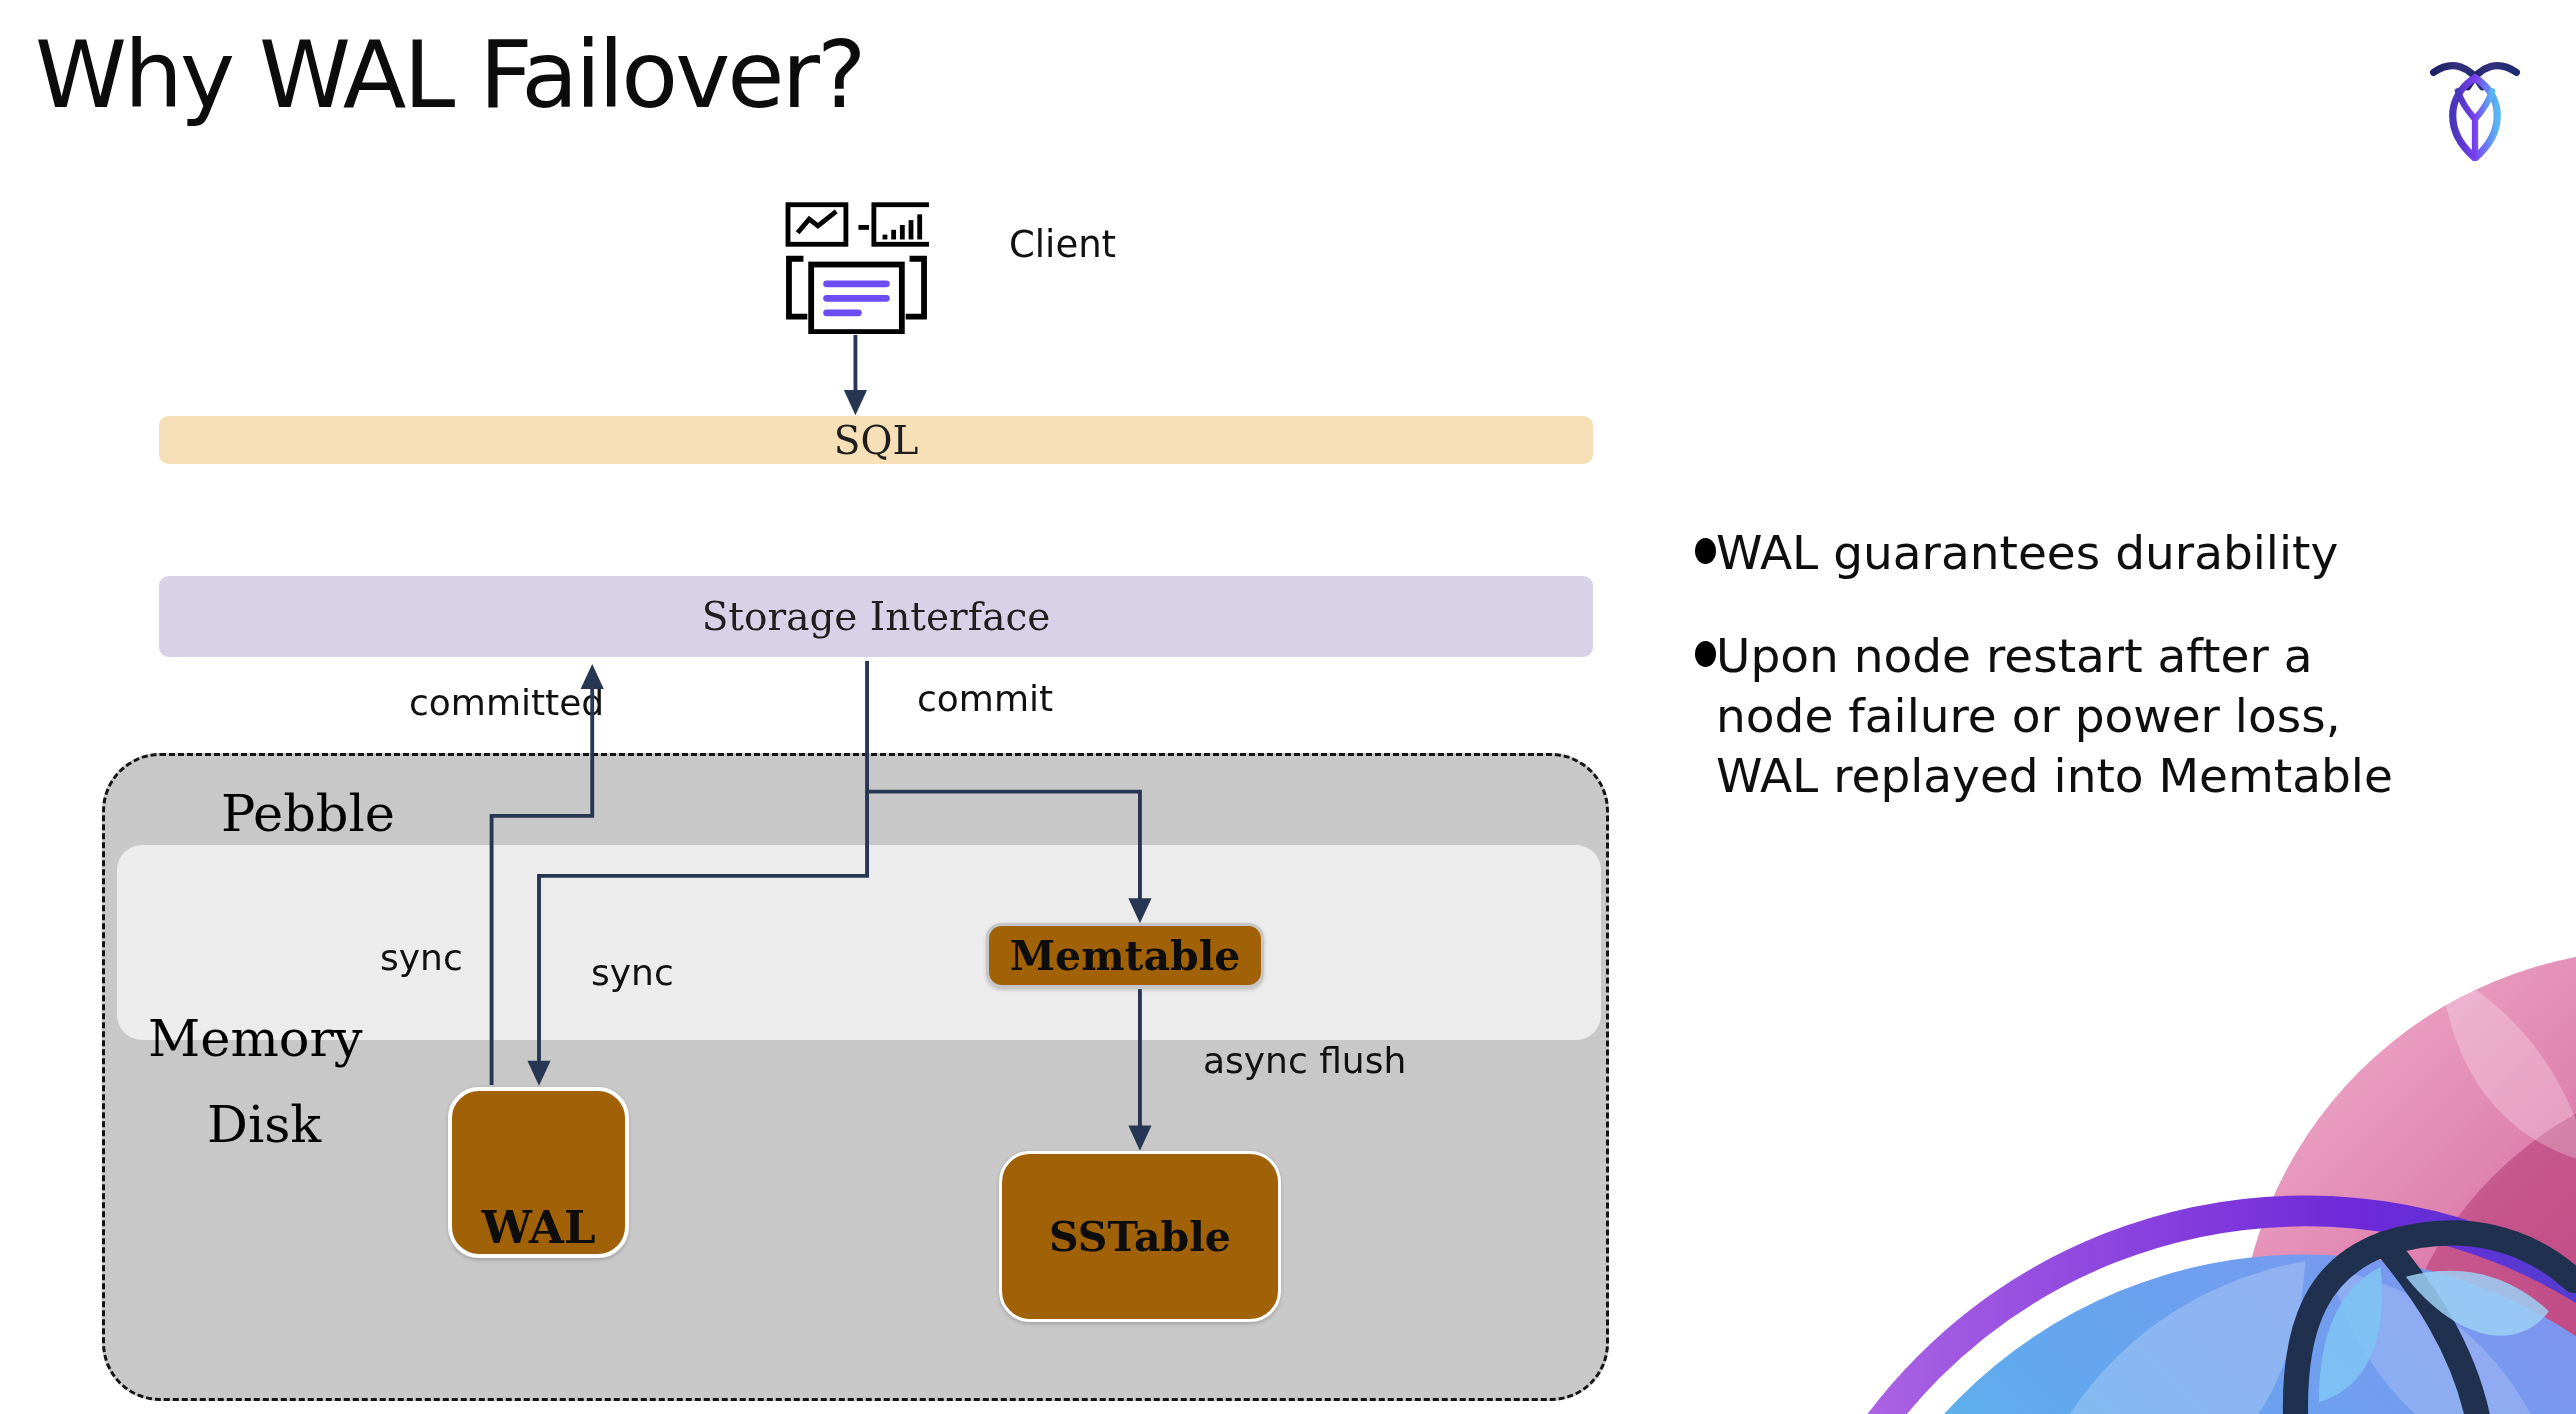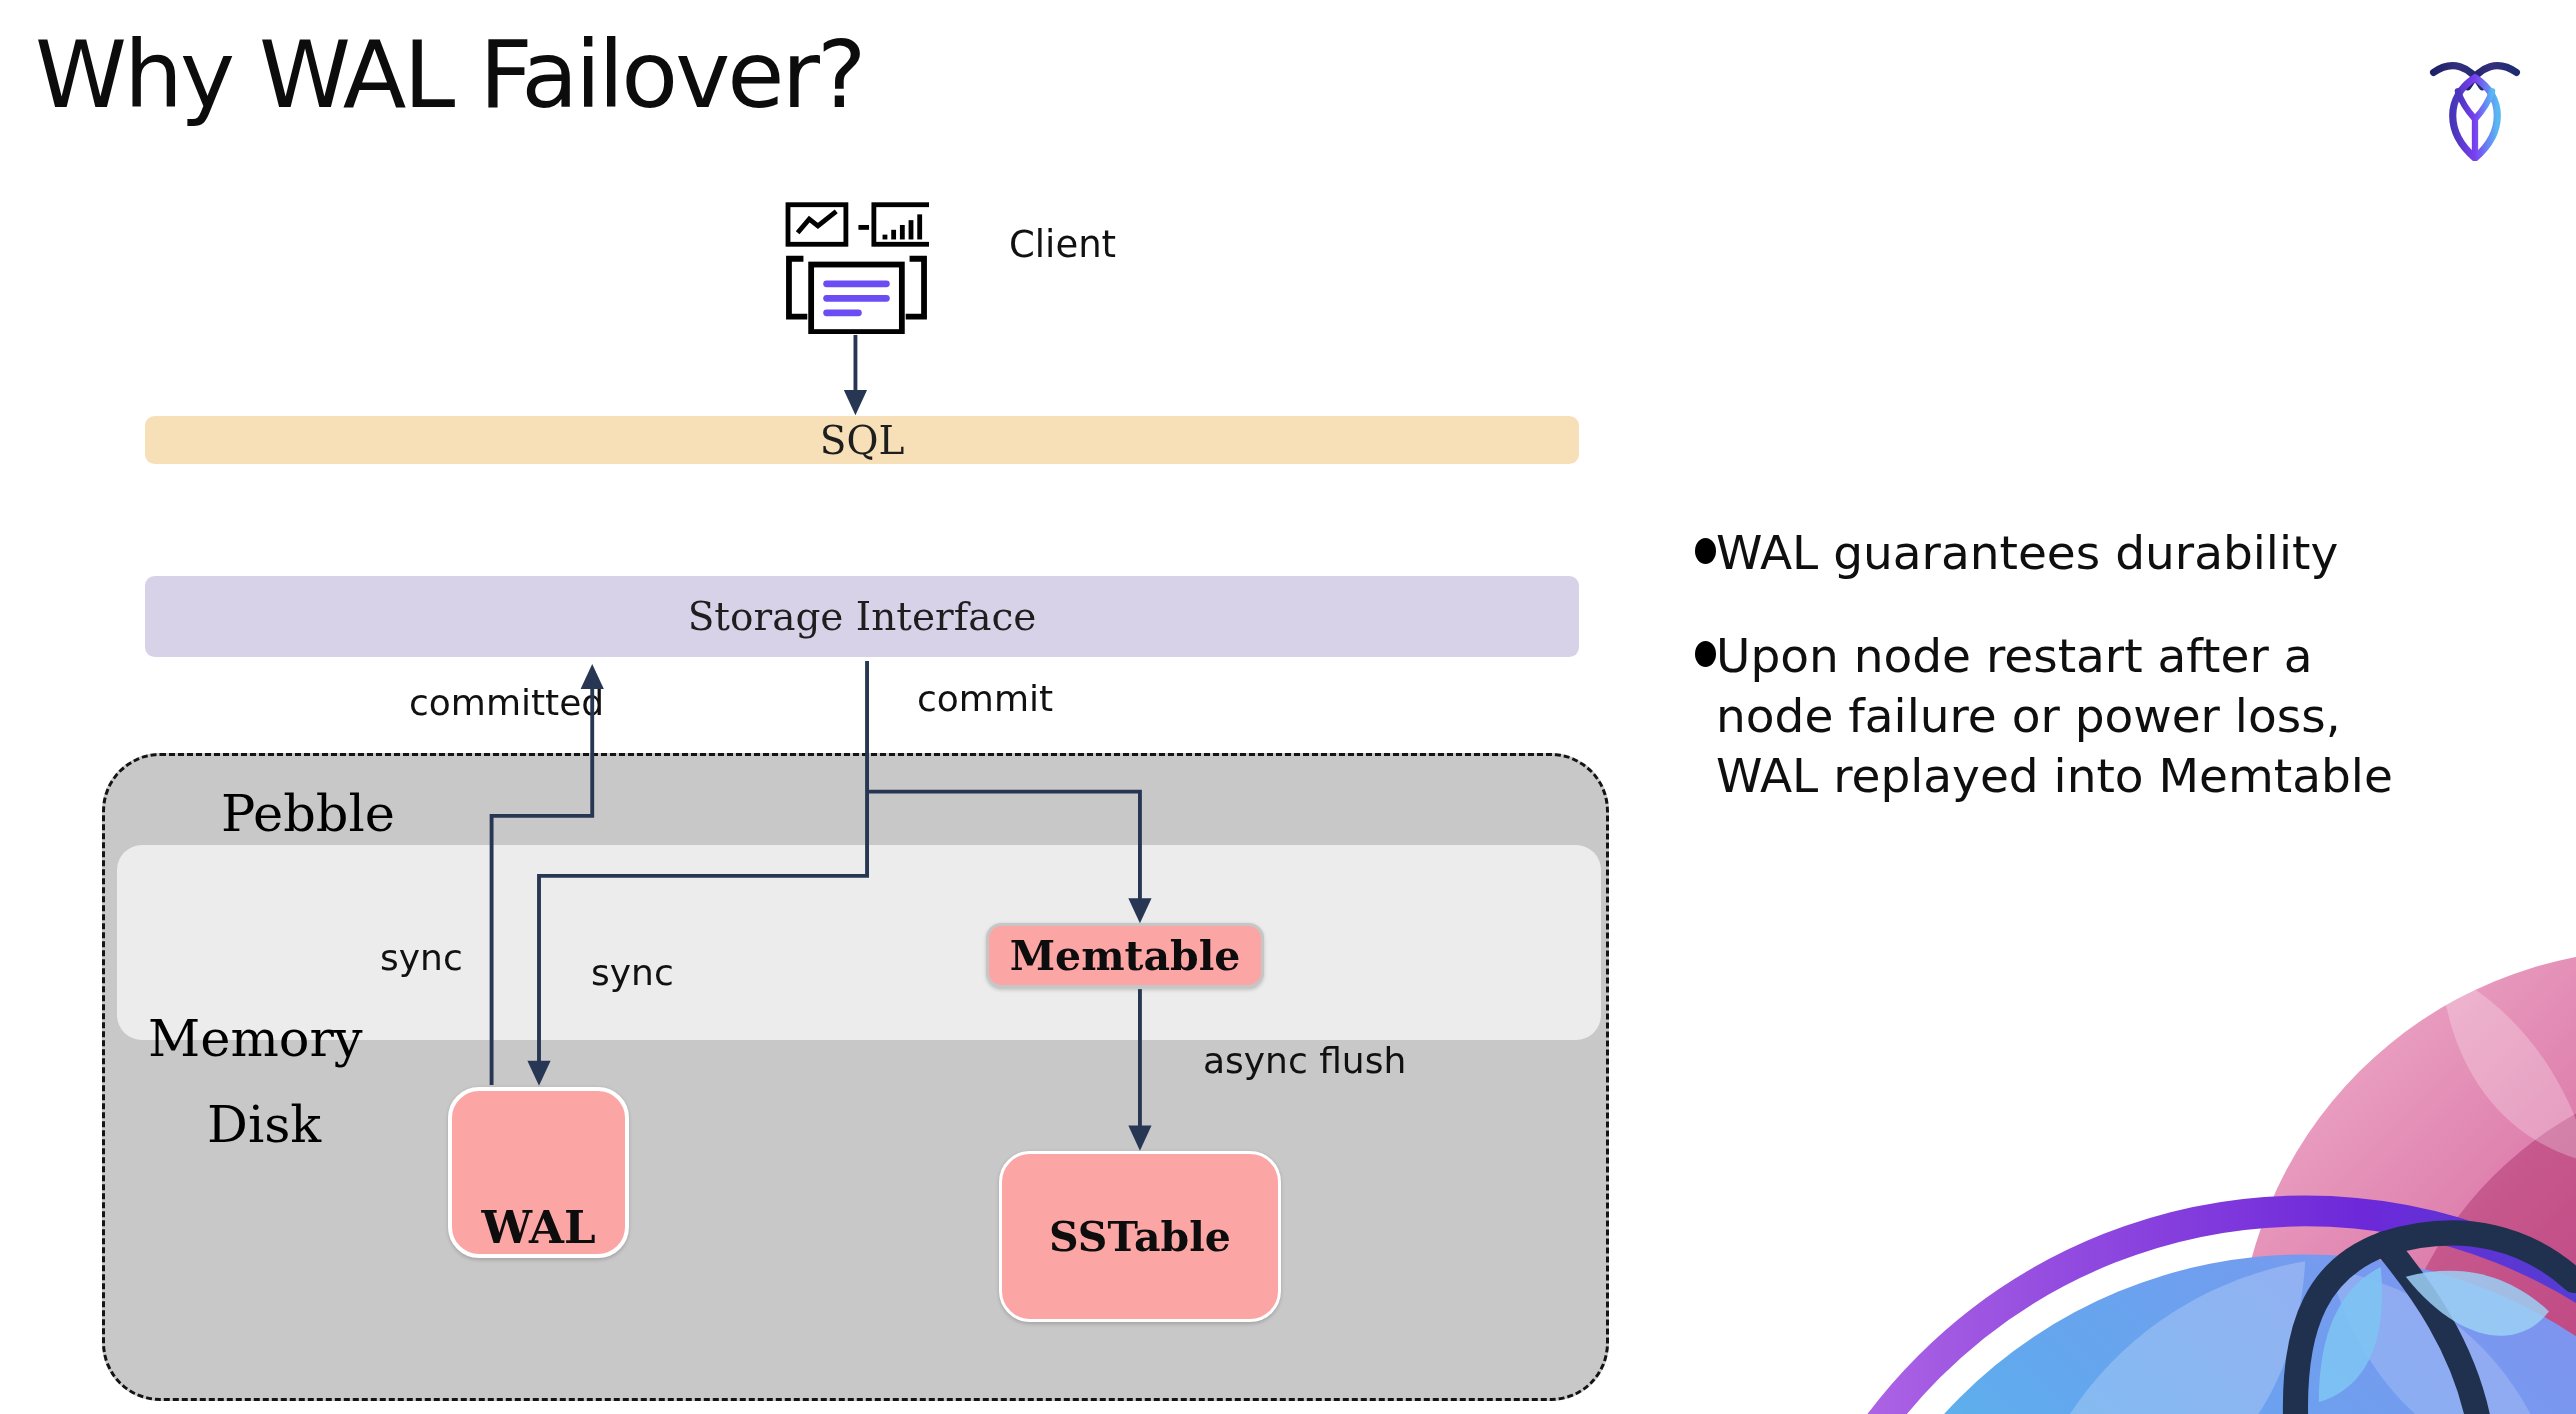--- a/index.html
+++ b/index.html
@@ -8,21 +8,21 @@
   .slide { position:absolute; inset:0; background:#ffffff; }
 
   .title {
     position:absolute; left:35px; top:21px;
     font-size:93px; font-weight:400; letter-spacing:-2.9px; color:#0c0c0c;
     font-family:"DejaVu Sans", sans-serif;
   }
 
   
   .bar {
-    position:absolute; left:145px; width:1434px;
+    position:absolute; left:159px; width:1434px;
     display:flex; align-items:center; justify-content:center;
     border-radius:9.7px;
     font-family:"DejaVu Serif", serif; font-size:39px; color:#1e1e1e;
   }
   .bar-sql { top:416px; height:48px; background:#f7e0b8; }
   .bar-kv { top:506px; height:48px; background:#bedcdd; }
   .bar-storage { top:576px; height:81px; background:#d8d2e8; }
 
   
   .pebble {
@@ -35,21 +35,21 @@
   }
   .region-label {
     position:absolute; font-family:"DejaVu Serif", serif; font-size:51px; color:#000000;
   }
   .lbl-pebble { left:221px; top:784px; }
   .lbl-memory { left:148px; top:981px;margin-top:28px; }
   .lbl-disk { left:207px; top:1095px; }
 
   
   .dbox {
-    position:absolute; background:#fca5a5;
+    position:absolute; background:#a16207;
     display:flex; align-items:center; justify-content:center;
     font-family:"DejaVu Serif", serif; font-weight:bold; color:#0d0d0d;
     box-shadow:0 1.9px 3.9px rgba(0,0,0,0.18);
   }
   .box-wal { left:448px; top:1087px; width:181px; height:171px; border:4.8px solid #ffffff; border-radius:31px; font-size:45px;align-items:flex-end; }
   .box-memtable { left:986px; top:923px; width:278px; height:65px; border:3.9px solid #c6c6c6; border-radius:15.5px; font-size:41px; }
   .box-sstable { left:999px; top:1151px; width:282px; height:171px; border:3.9px solid #ffffff; border-radius:31px; font-size:41px; }
 
   
   .edge-label {

